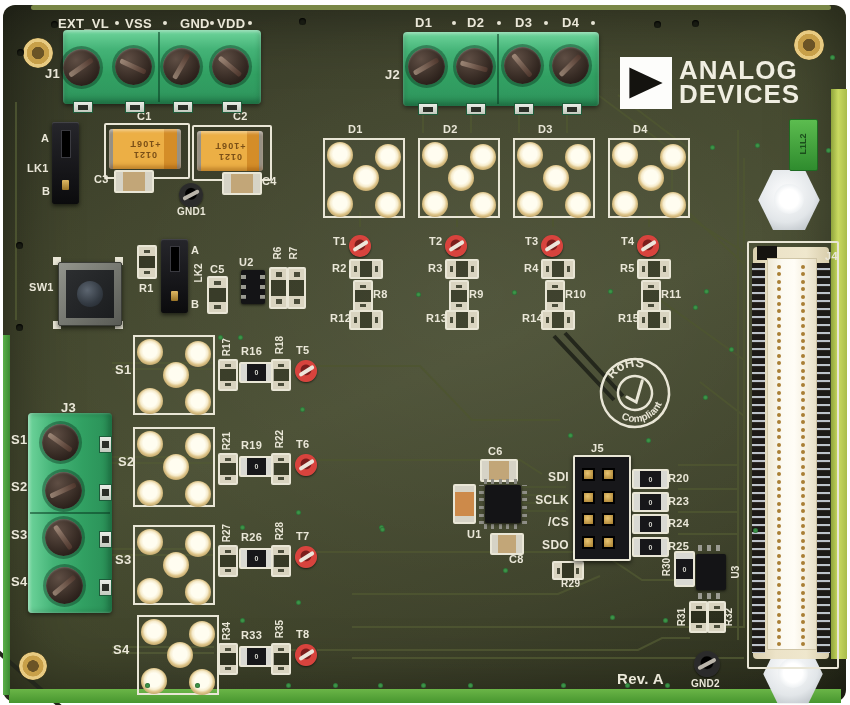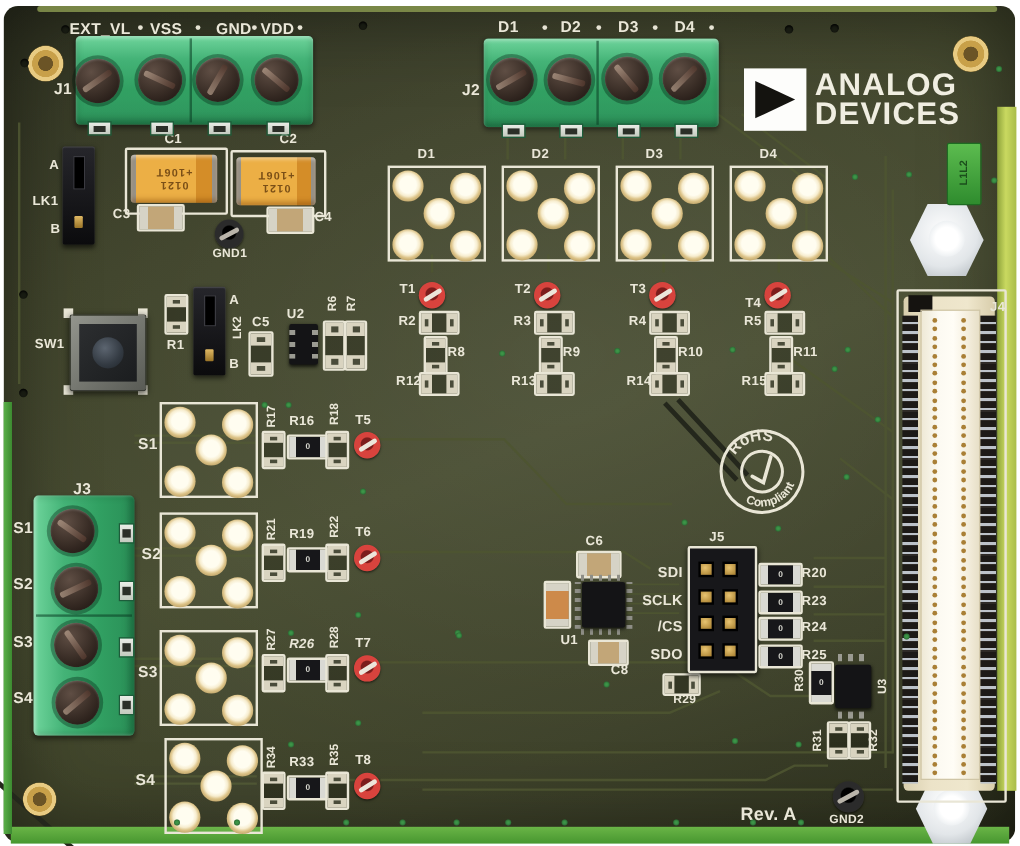--- a/index.html
+++ b/index.html
@@ -635,21 +635,21 @@
       <div class="fp v" style="left: 542px; top: 275px; width: 16px; height: 28px;">
         <div class="fpp"></div>
         <div class="fpp"></div>
       </div>
       <div class="lbl" style="left: 562px; top: 284px;">R10</div>
       <div class="lbl" style="left: 519px; top: 308px;">R14</div>
       <div class="fp h" style="left: 538px; top: 305px; width: 30px; height: 16px;">
         <div class="fpp"></div>
         <div class="fpp"></div>
       </div>
-      <div class="lbl" style="left: 618px; top: 231px; margin-top: 12px;">T4</div>
+      <div class="lbl" style="left: 618px; top: 231px;">T4</div>
       <div class="tp" style="left: 634px; top: 230px; width: 22px; height: 22px;">
         <div class="sl"></div>
       </div>
       <div class="lbl" style="left: 617px; top: 258px;">R5</div>
       <div class="fp h" style="left: 634px; top: 254px; width: 30px; height: 16px;">
         <div class="fpp"></div>
         <div class="fpp"></div>
       </div>
       <div class="fp v" style="left: 638px; top: 275px; width: 16px; height: 28px;">
         <div class="fpp"></div>
@@ -695,21 +695,21 @@
       </div>
       <div class="lbl" style="left: 293px; top: 434px;">T6</div>
       <div class="tp" style="left: 292px; top: 449px; width: 22px; height: 22px;">
         <div class="sl"></div>
       </div>
       <div class="cv" style="left: 224px; top: 528px;">R27</div>
       <div class="fp v" style="left: 215px; top: 540px; width: 16px; height: 28px;">
         <div class="fpp"></div>
         <div class="fpp"></div>
       </div>
-      <div class="lbl" style="left: 238px; top: 527px; font-style: italic;">R26</div>
+      <div class="lbl" style="left: 238px; top: 527px;">R26</div>
       <div class="res" style="left: 236px; top: 543px; width: 31px; height: 17px;">
         <span class="z">0</span>
       </div>
       <div class="cv" style="left: 277px; top: 526px;">R28</div>
       <div class="fp v" style="left: 268px; top: 540px; width: 16px; height: 28px;">
         <div class="fpp"></div>
         <div class="fpp"></div>
       </div>
       <div class="lbl" style="left: 293px; top: 526px;">T7</div>
       <div class="tp" style="left: 292px; top: 541px; width: 22px; height: 22px;">

